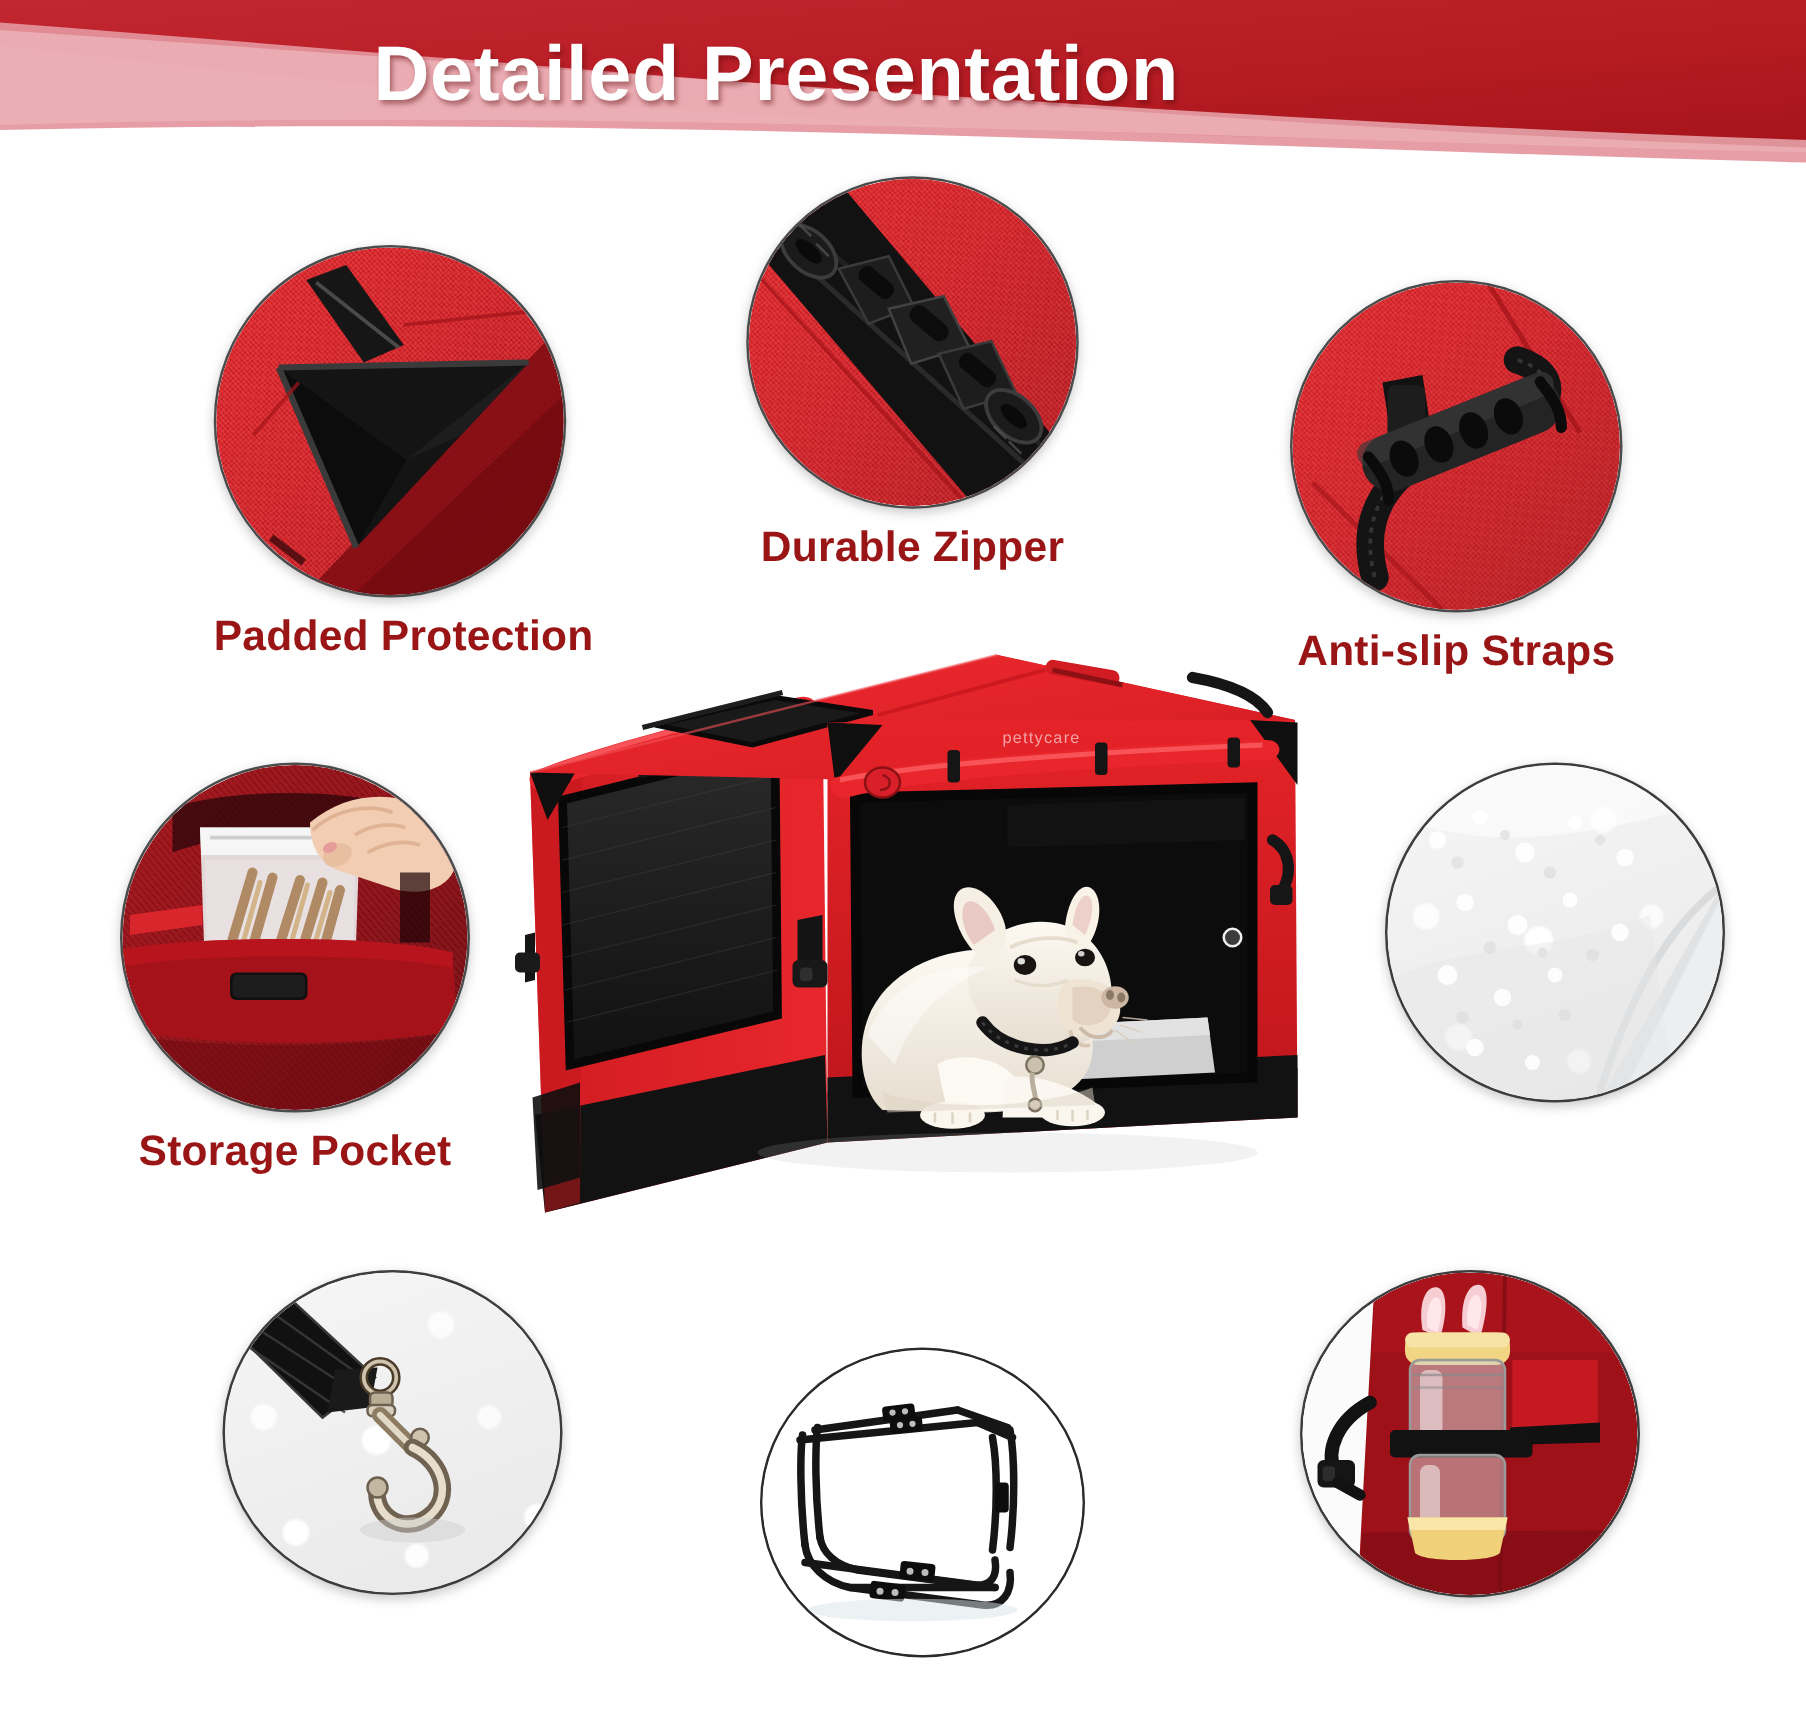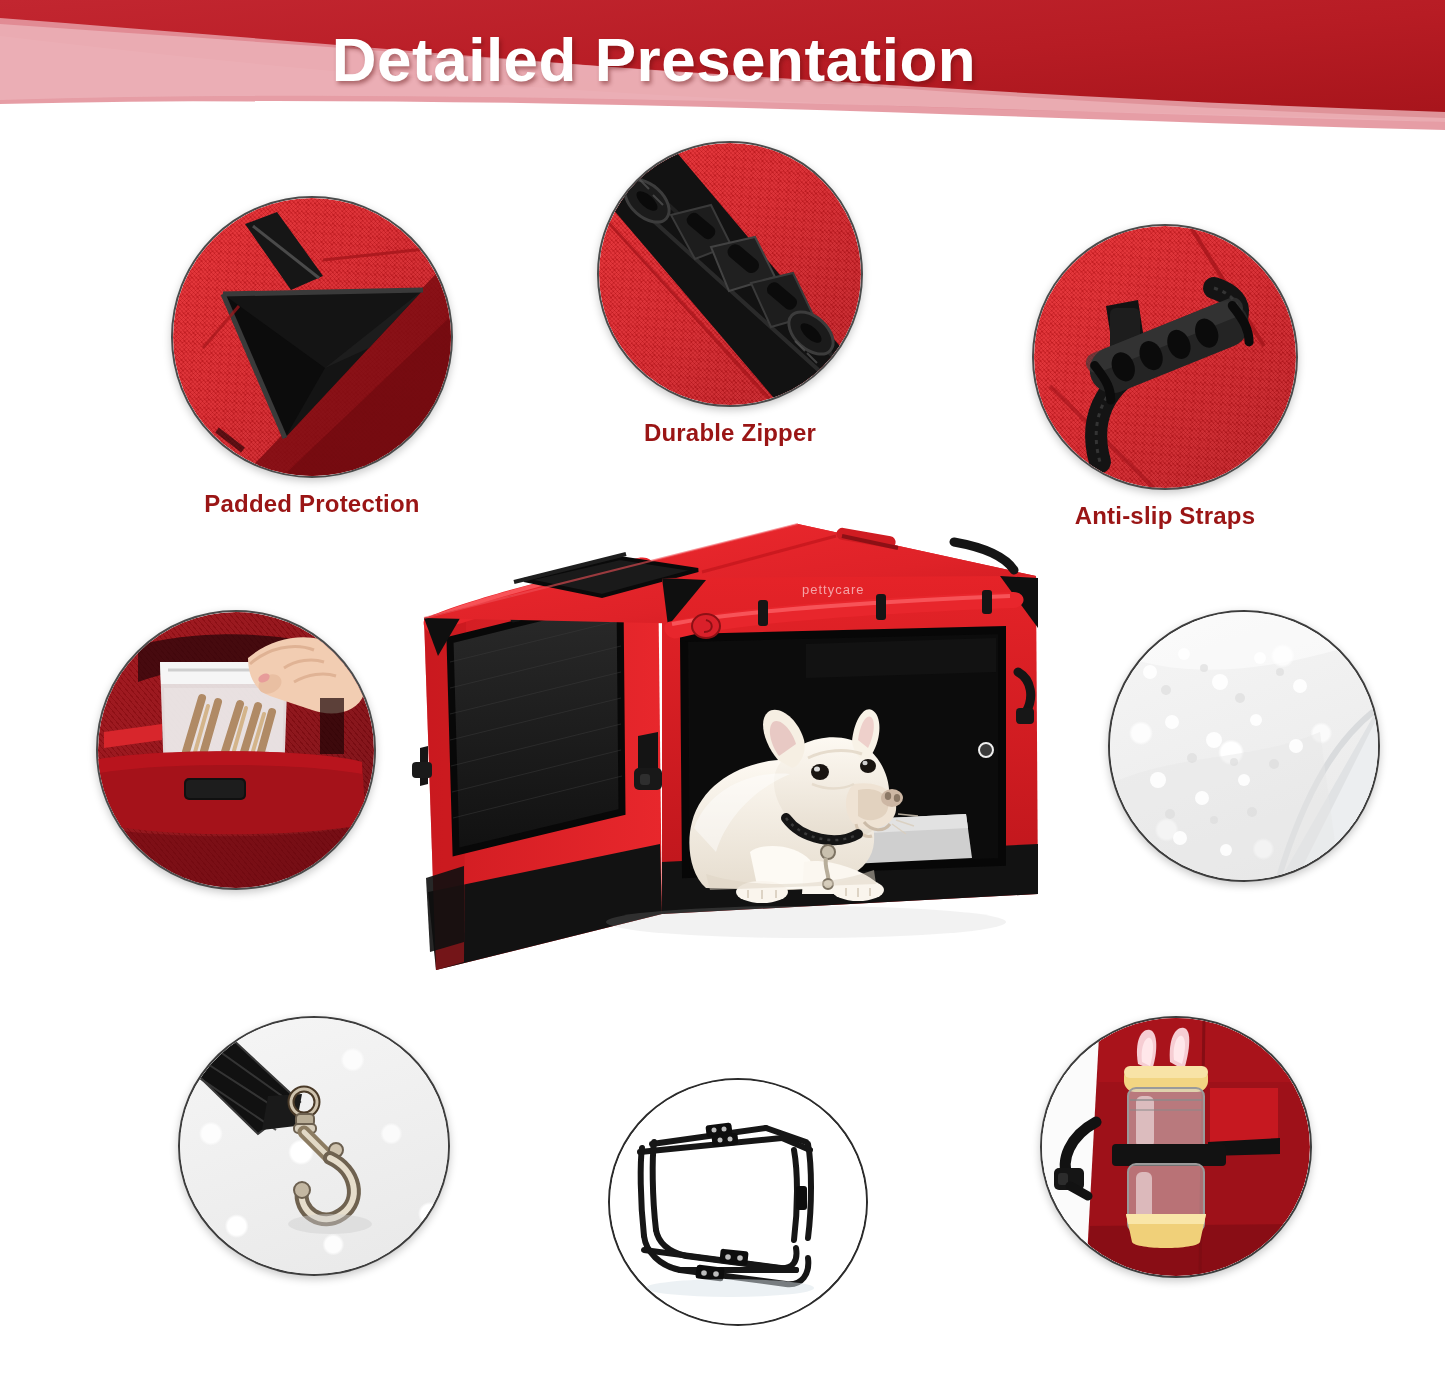--- a/index.html
+++ b/index.html
@@ -24,38 +24,37 @@
   .banner svg{display:block;width:1445px;height:140px;}
   .banner-title{
     position:absolute;
     left:0;top:0;width:1242px;height:118px;
     display:flex;align-items:center;justify-content:center;
     font-size:62px;font-weight:bold;color:#ffffff;
     letter-spacing:.5px;
     text-shadow:2px 3px 4px rgba(90,10,10,.45);
     white-space:nowrap;
     pointer-events:none;
-    margin-left:33px;
   }
 
   
   .feature{position:absolute;}
   .bubble{
     position:relative;
     border-radius:50%;
     overflow:hidden;
     border:2px solid #4b4b4b;
     box-shadow:0 3px 9px rgba(0,0,0,.22);
     background:#fff;
   }
   .bubble-inner{position:absolute;inset:0;overflow:hidden;border-radius:50%;}
   .caption{
     margin-top:12px;
     text-align:center;
-    font-size:24px;
+    font-size:34px;
     font-weight:bold;
     color:#9a1515;
     white-space:nowrap;
     letter-spacing:.2px;
   }
 
   
   .red-fabric{
     position:absolute;inset:-10%;
     background:
@@ -257,20 +256,21 @@
 
           <rect x="86" y="166" width="62" height="22" rx="5" fill="#101010"></rect>
           <rect x="88" y="168" width="58" height="18" rx="4" fill="#1d1d1d"></rect>
 
           <path d="M-6,214 C60,228 210,228 270,212 L272,280 L-6,280 Z" fill="#6d0a11" opacity=".55"></path>
 
           <path d="M222,86 L246,86 L246,142 L222,142 Z" fill="#1c0406" opacity=".7"></path>
         </svg>
       </div>
     </div>
+    <div class="caption">Storage Pocket</div>
   </div>
 
   <div class="feature" style="left:1108px;top:610px;">
     <div class="bubble" style="width:268px;height:268px;border-color:#3d3d3d;">
       <div class="bubble-inner">
         <div class="sherpa"></div>
         <svg viewBox="0 0 268 268" style="position:absolute;inset:0;width:100%;height:100%;">
 
           <path d="M268,96 L170,268 L268,268 Z" fill="#e0e2e4"></path>
           <path d="M268,104 L186,268 L268,268 Z" fill="#eceef0"></path>

